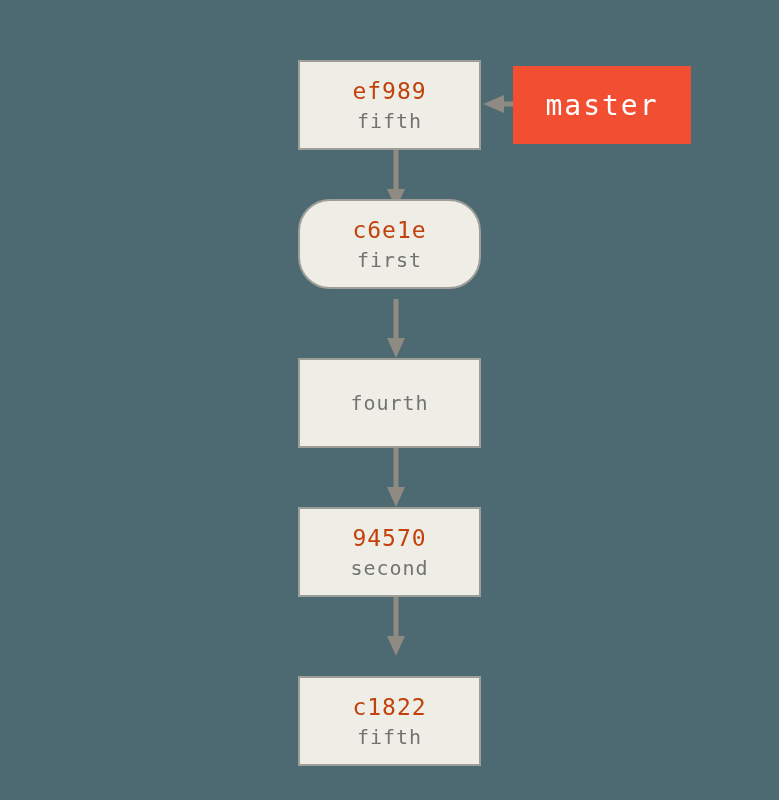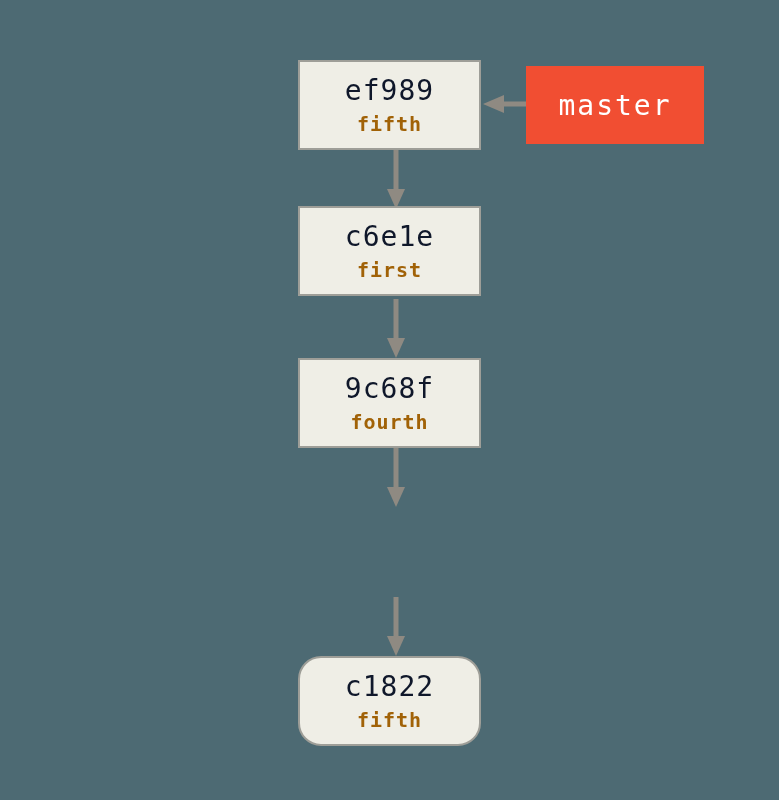--- a/index.html
+++ b/index.html
@@ -34,40 +34,39 @@
     box-sizing: border-box;
     background: #EFEEE6;
     border: 2px solid #9E9E98;
     display: flex;
     flex-direction: column;
     align-items: center;
     justify-content: center;
     gap: 7px;
   }
   .commit .hash {
-    font-size: 28px;
+    font-size: 23px;
     line-height: 1.1;
-    color: #0f172a;
+    color: #c2410c;
     letter-spacing: 1px;
   }
   .commit .msg {
     font-size: 20px;
     line-height: 1.0;
-    color: #a16207;
+    color: #737373;
     letter-spacing: 1px;
-    font-weight: bold;
   }
   .commit-1 { top: 60px; }
-  .commit-2 { top: 206px; }
+  .commit-2 { top: 199px; border-radius: 32px; }
   .commit-3 { top: 358px; }
   .commit-4 { top: 507px; }
-  .commit-5 { top: 656px; border-radius: 23px; }
+  .commit-5 { top: 676px; }
   .branch {
     position: absolute;
-    left: 526px;
+    left: 513px;
     top: 66px;
     width: 178px;
     height: 78px;
     background: #F14E32;
     color: #FFFFFF;
     font-size: 28px;
     letter-spacing: 2px;
     display: flex;
     align-items: center;
     justify-content: center;
@@ -107,24 +106,27 @@
     <div class="hash">ef989</div>
     <div class="msg">fifth</div>
   </div>
 
   <div class="commit commit-2">
     <div class="hash">c6e1e</div>
     <div class="msg">first</div>
   </div>
 
   <div class="commit commit-3">
-    <div class="hash">9c68f</div>
     <div class="msg">fourth</div>
   </div>
 
+  <div class="commit commit-4">
+    <div class="hash">94570</div>
+    <div class="msg">second</div>
+  </div>
 
   <div class="commit commit-5">
     <div class="hash">c1822</div>
     <div class="msg">fifth</div>
   </div>
 
   <div class="branch">master</div>
 
 </div>
 

